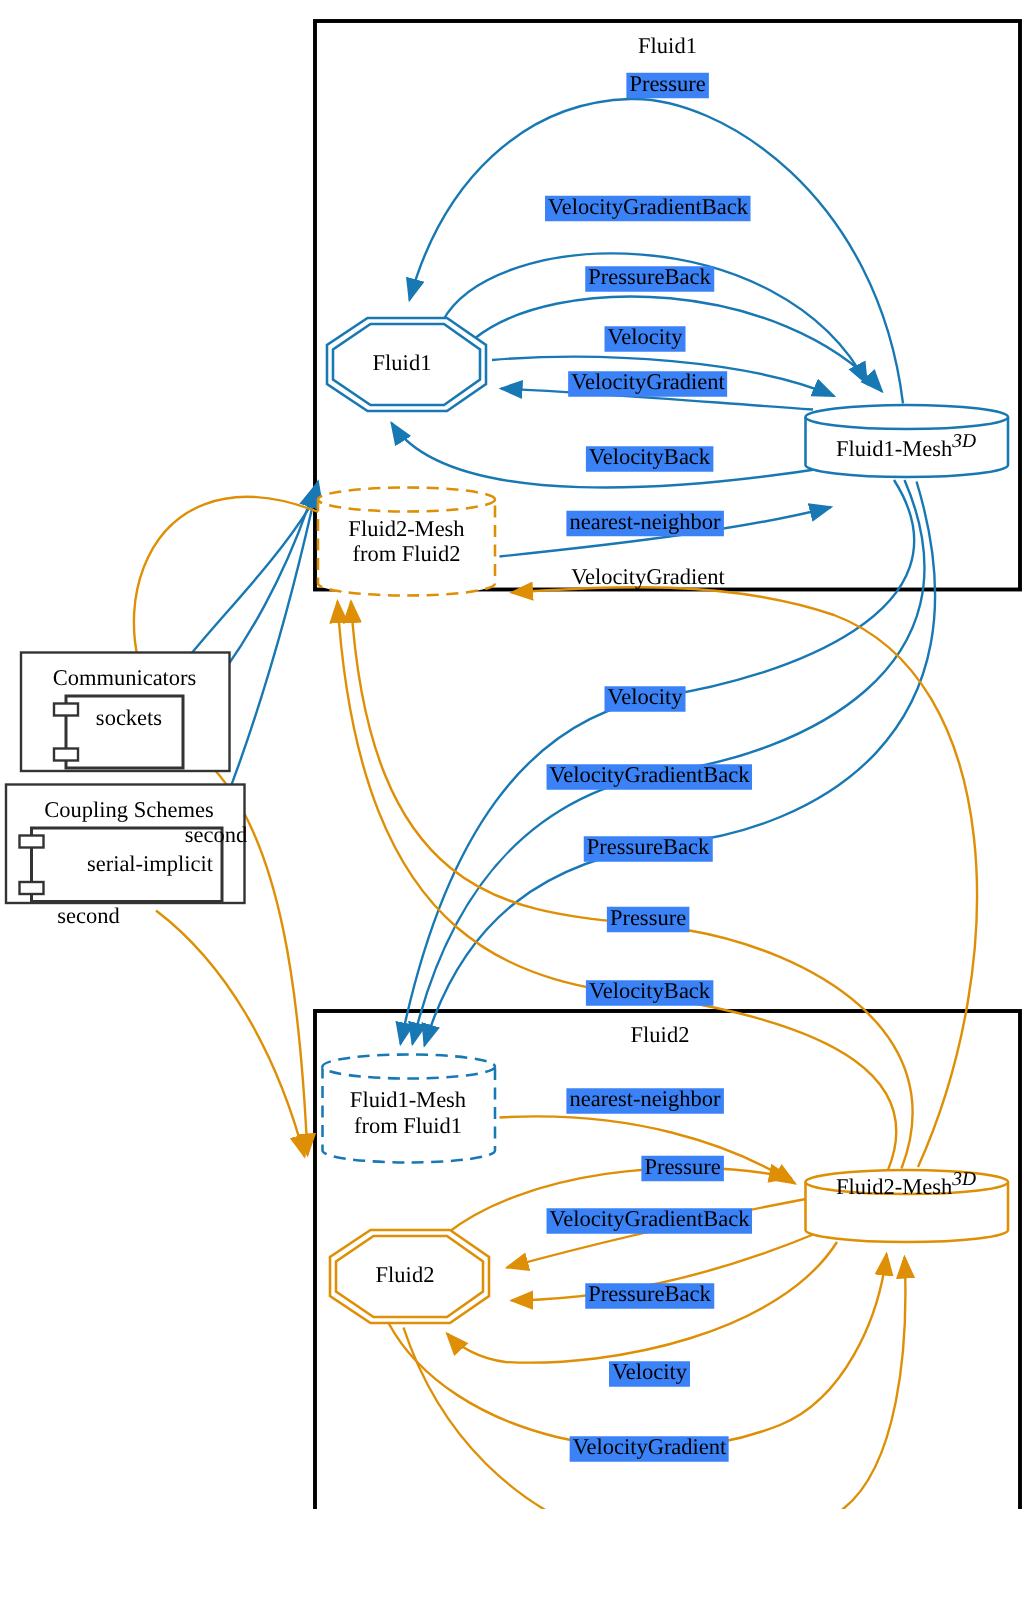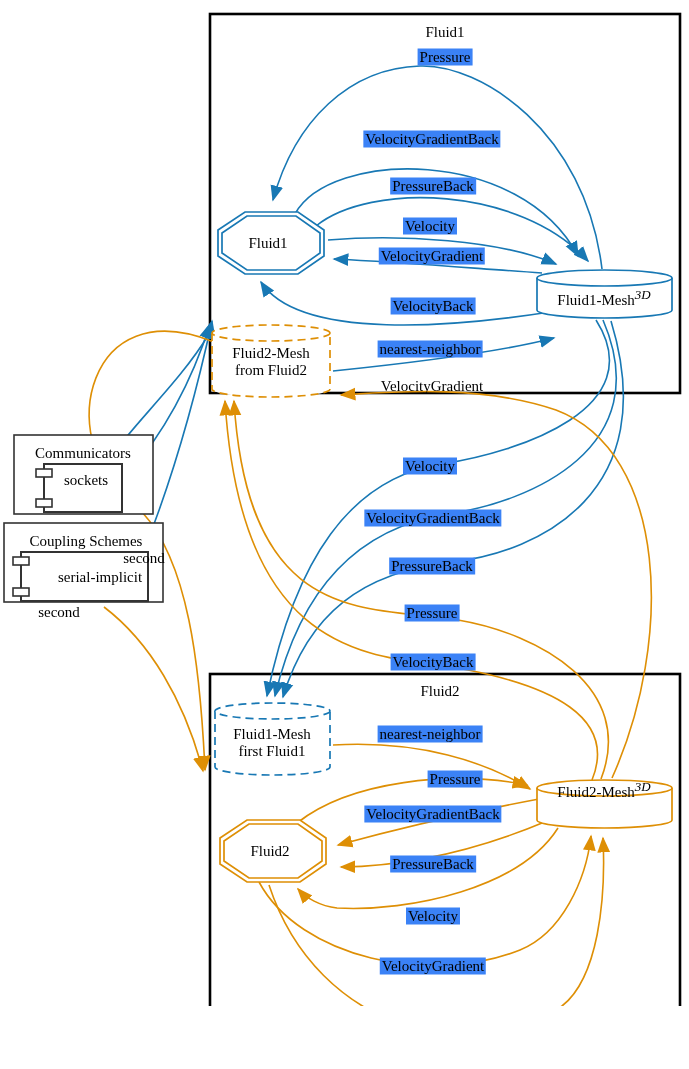--- a/index.html
+++ b/index.html
@@ -116,21 +116,21 @@
 
   <div class="lbl meshlbl" style="left:604px;top:297px;"><span>Fluid1-Mesh</span><sup>3D</sup></div>
   <div class="lbl meshlbl" style="left:604px;top:789px;"><span>Fluid2-Mesh</span><sup>3D</sup></div>
 
   <div class="lbl twoline" style="left:271px;top:362px;">
       <div>Fluid2-Mesh</div>
       <div>from Fluid2</div>
     </div>
   <div class="lbl twoline" style="left:272px;top:743px;">
       <div>Fluid1-Mesh</div>
-      <div>first Fluid1</div>
+      <div>from Fluid1</div>
     </div>
 
   <div class="lbl" style="left:83px;top:453px;">Communicators</div>
   <div class="lbl" style="left:86px;top:480px;">sockets</div>
   <div class="lbl" style="left:86px;top:541px;text-align:right;">Coupling Schemes</div>
   <div class="lbl" style="left:86px;top:577px;margin-left:14px;">serial-implicit</div>
   <div class="lbl" style="left:144px;top:558px;">second</div>
   <div class="lbl" style="left:59px;top:612px;">second</div>
 
   <div class="lbl elabel" style="left:445px;top:57px;">Pressure</div>

